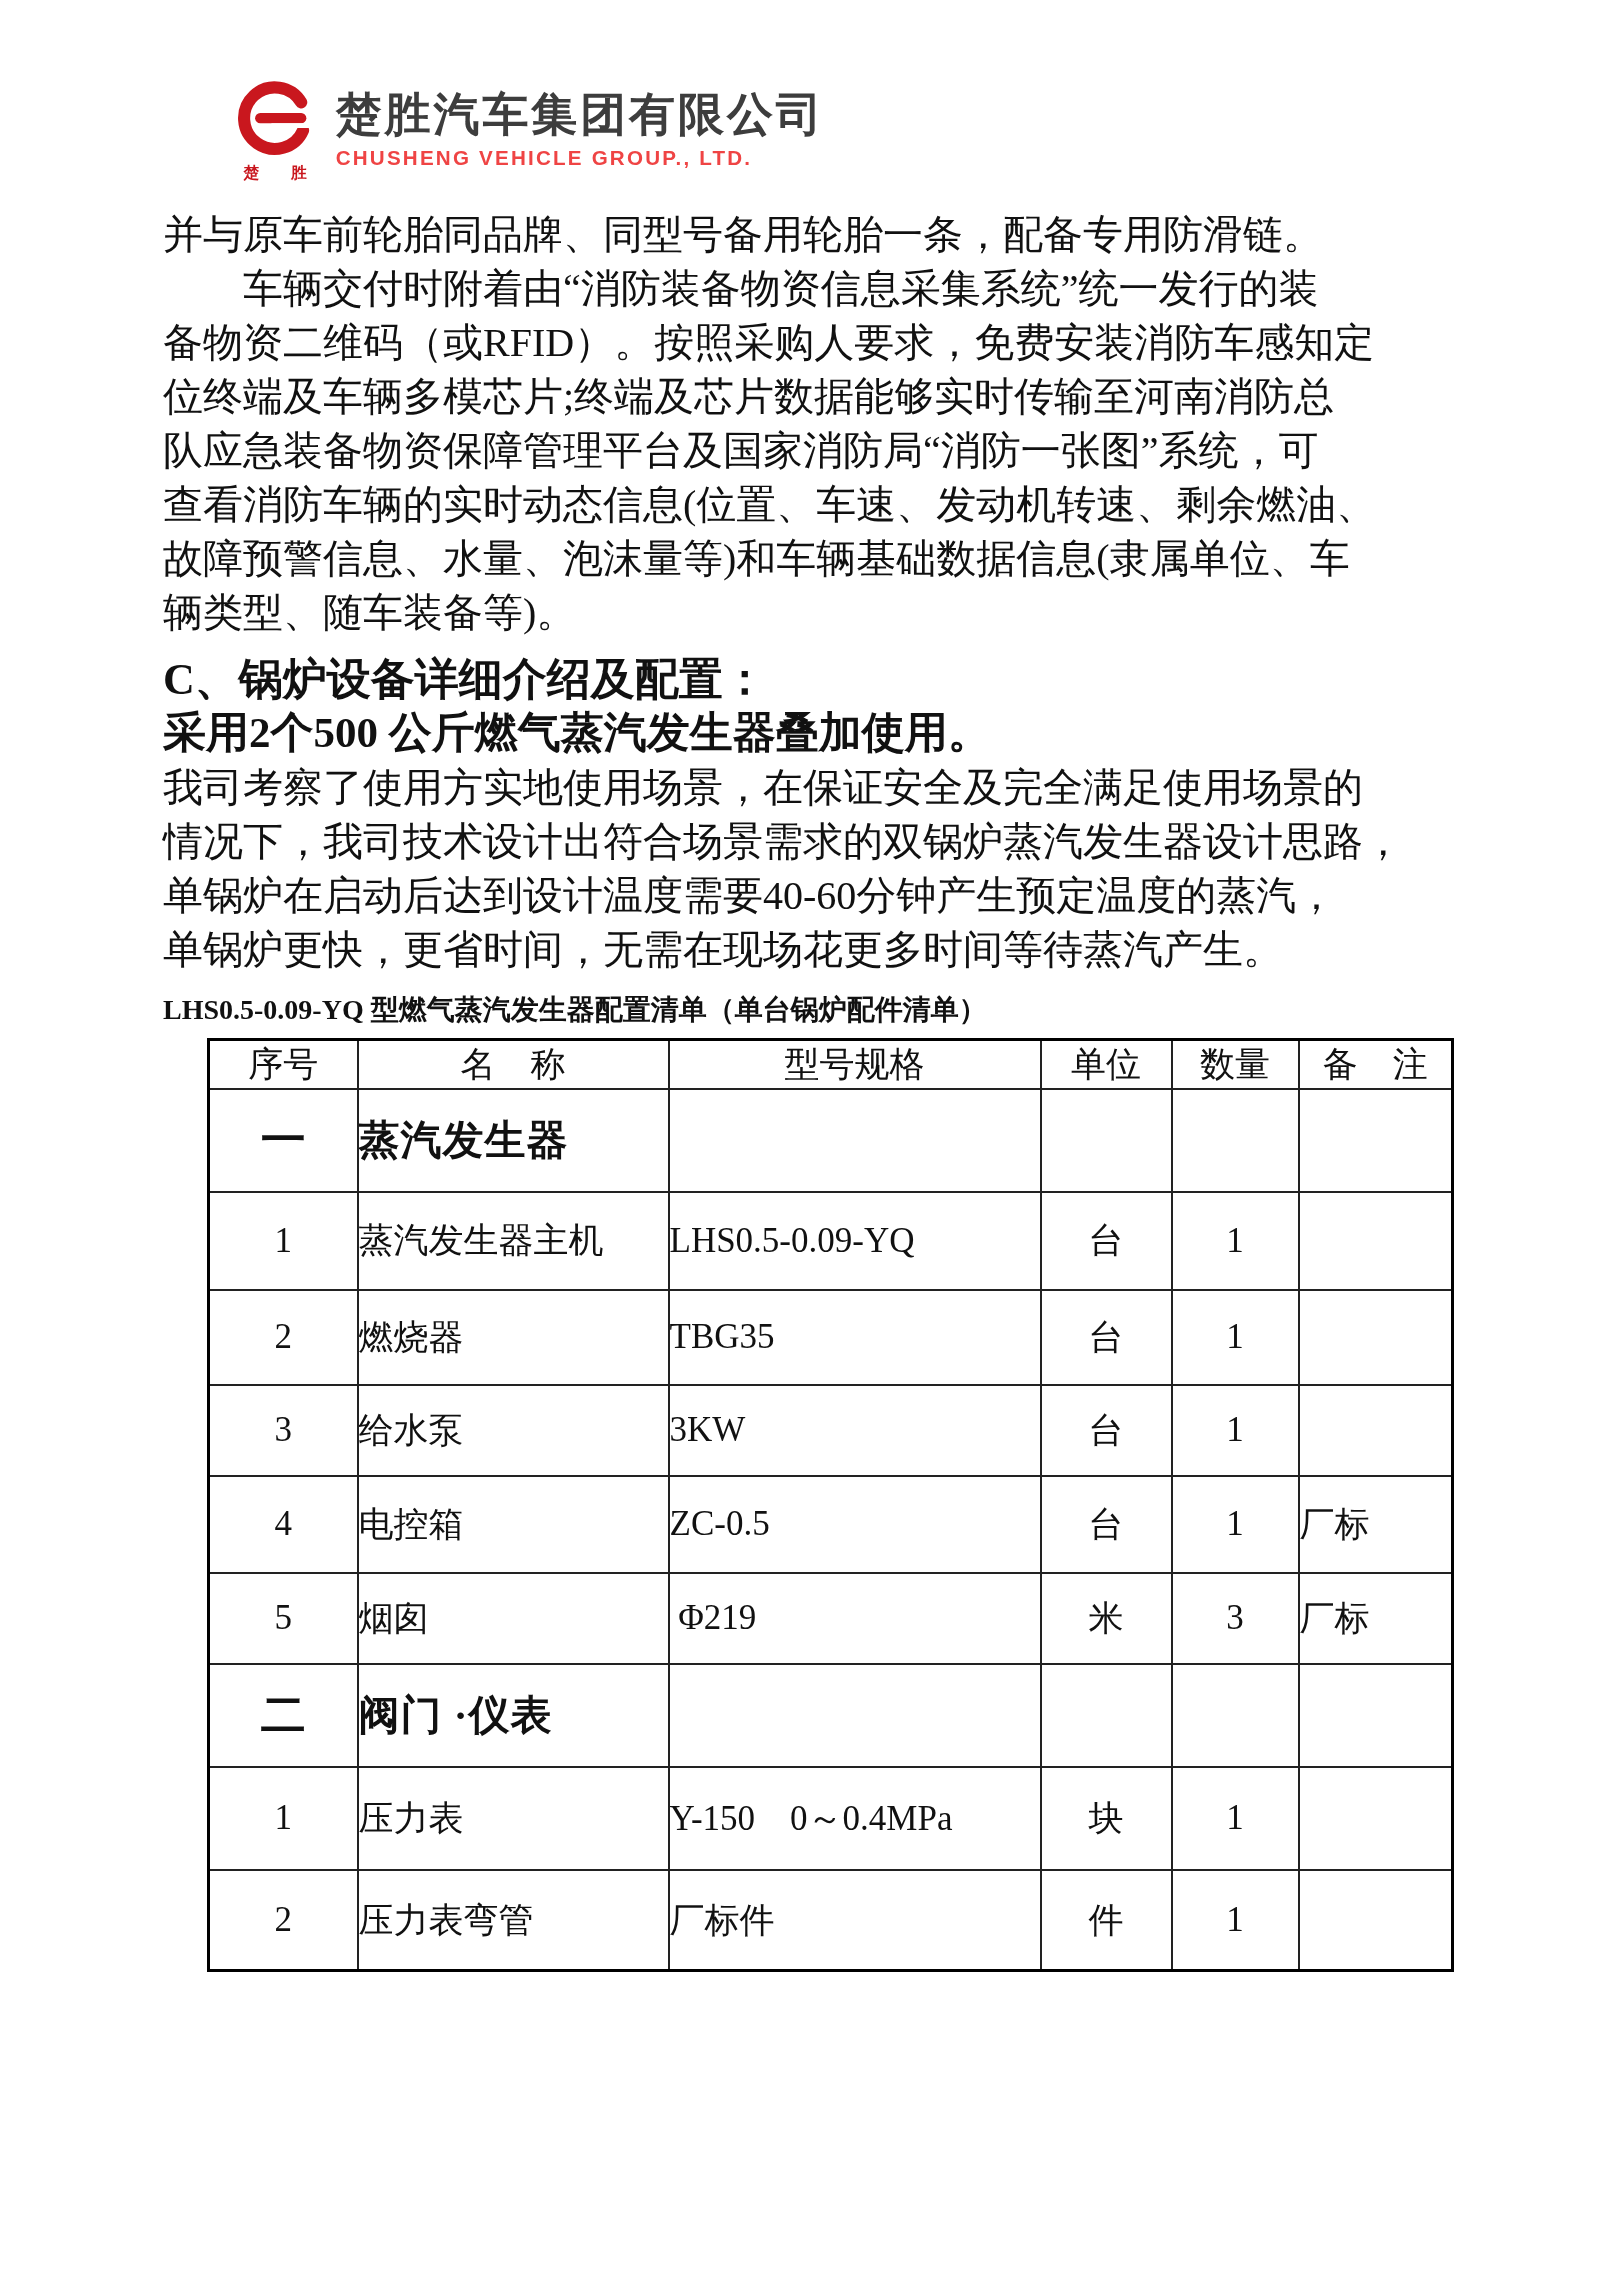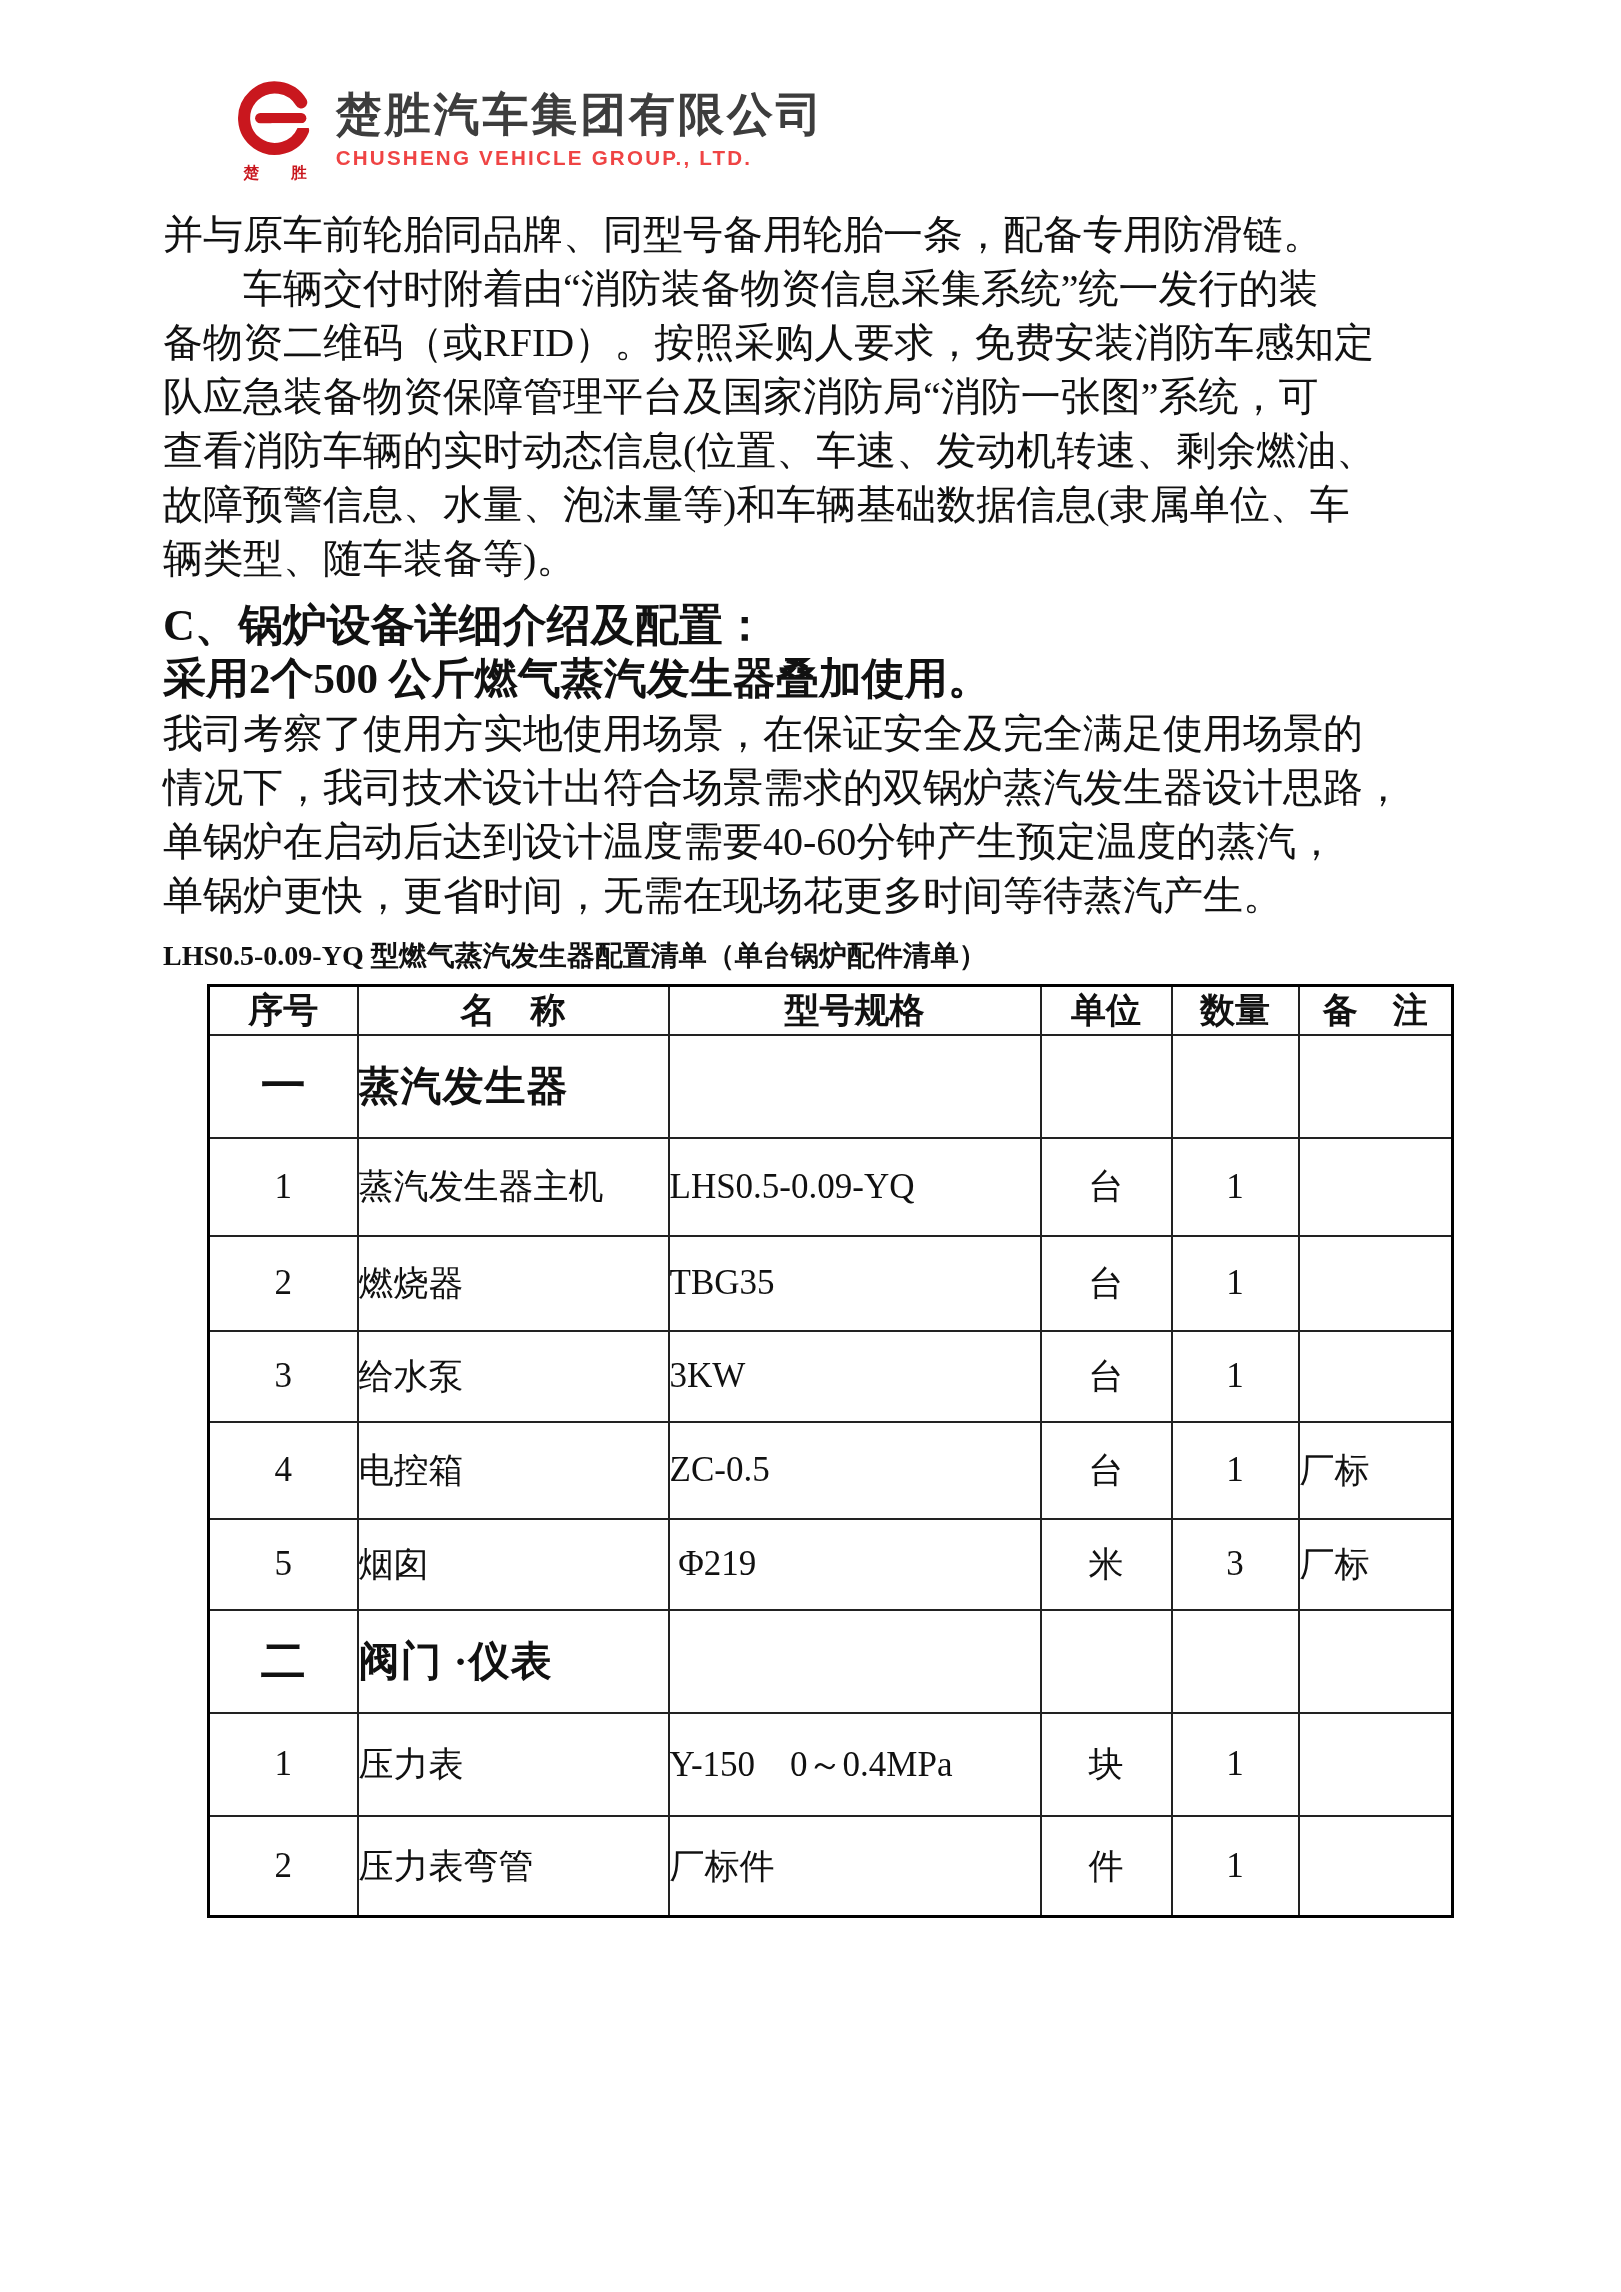--- a/index.html
+++ b/index.html
@@ -43,21 +43,21 @@
   .config-table {
     border-collapse: collapse; table-layout: fixed;
     margin: 3.9px 0 0 44px; width: 1245px;
     border: 3.9px solid #000;
   }
   .config-table th, .config-table td {
     border: 2px solid #222; padding: 0; font-weight: normal;
     vertical-align: middle; overflow: hidden;
   }
   .config-table thead tr { height: 49px; }
-  .config-table thead th { font-size: 35px; text-align: center; font-weight: bold; }
+  .config-table thead th { font-size: 35px; text-align: center; }
   tbody tr:nth-child(1) { height: 103px; }
   tbody tr:nth-child(2) { height: 98px; }
   tbody tr:nth-child(3) { height: 95px; }
   tbody tr:nth-child(4) { height: 91px; }
   tbody tr:nth-child(5) { height: 97px; }
   tbody tr:nth-child(6) { height: 91px; }
   tbody tr:nth-child(7) { height: 103px; }
   tbody tr:nth-child(8) { height: 103px; }
   tbody tr:nth-child(9) { height: 101px; }
 
@@ -91,20 +91,21 @@
     <div class="company-names">
       <div class="company-cn">楚胜汽车集团有限公司</div>
       <div class="company-en">CHUSHENG VEHICLE GROUP., LTD.</div>
     </div>
   </header>
 
   <div class="para p1" id="para1">
       <div class="line">并与原车前轮胎同品牌、同型号备用轮胎一条，配备专用防滑链。</div>
       <div class="line indent">车辆交付时附着由“消防装备物资信息采集系统”统一发行的装</div>
       <div class="line">备物资二维码（或RFID）。按照采购人要求，免费安装消防车感知定</div>
+      <div class="line">位终端及车辆多模芯片;终端及芯片数据能够实时传输至河南消防总</div>
       <div class="line">队应急装备物资保障管理平台及国家消防局“消防一张图”系统，可</div>
       <div class="line">查看消防车辆的实时动态信息(位置、车速、发动机转速、剩余燃油、</div>
       <div class="line">故障预警信息、水量、泡沫量等)和车辆基础数据信息(隶属单位、车</div>
       <div class="line">辆类型、随车装备等)。</div>
     </div>
 
   <h2 class="heading-c">C、锅炉设备详细介绍及配置：</h2>
   <div class="usage-line">采用2个500 公斤燃气蒸汽发生器叠加使用。</div>
 
   <div class="para p2" id="para2">

